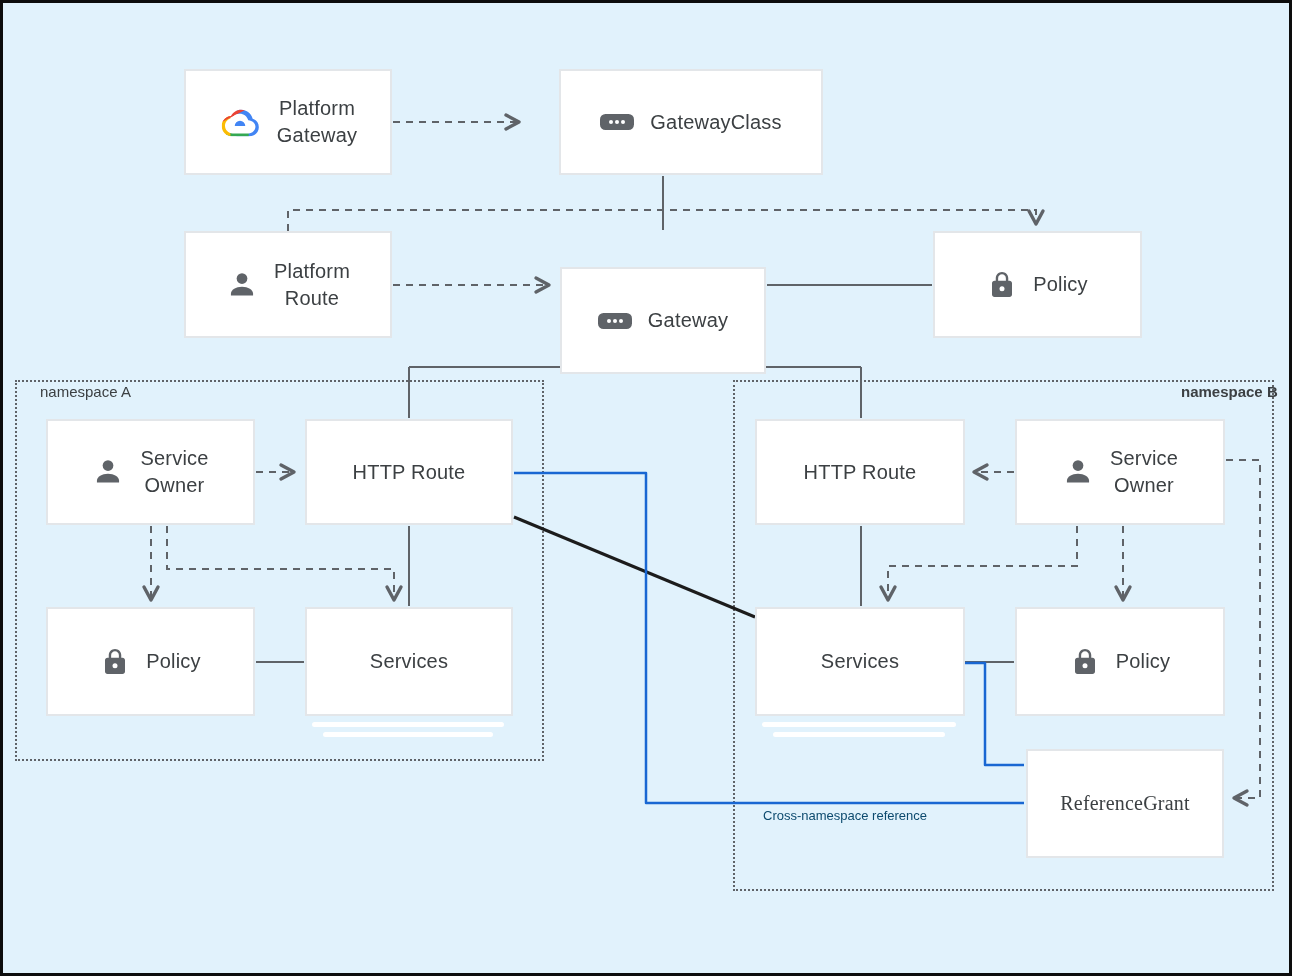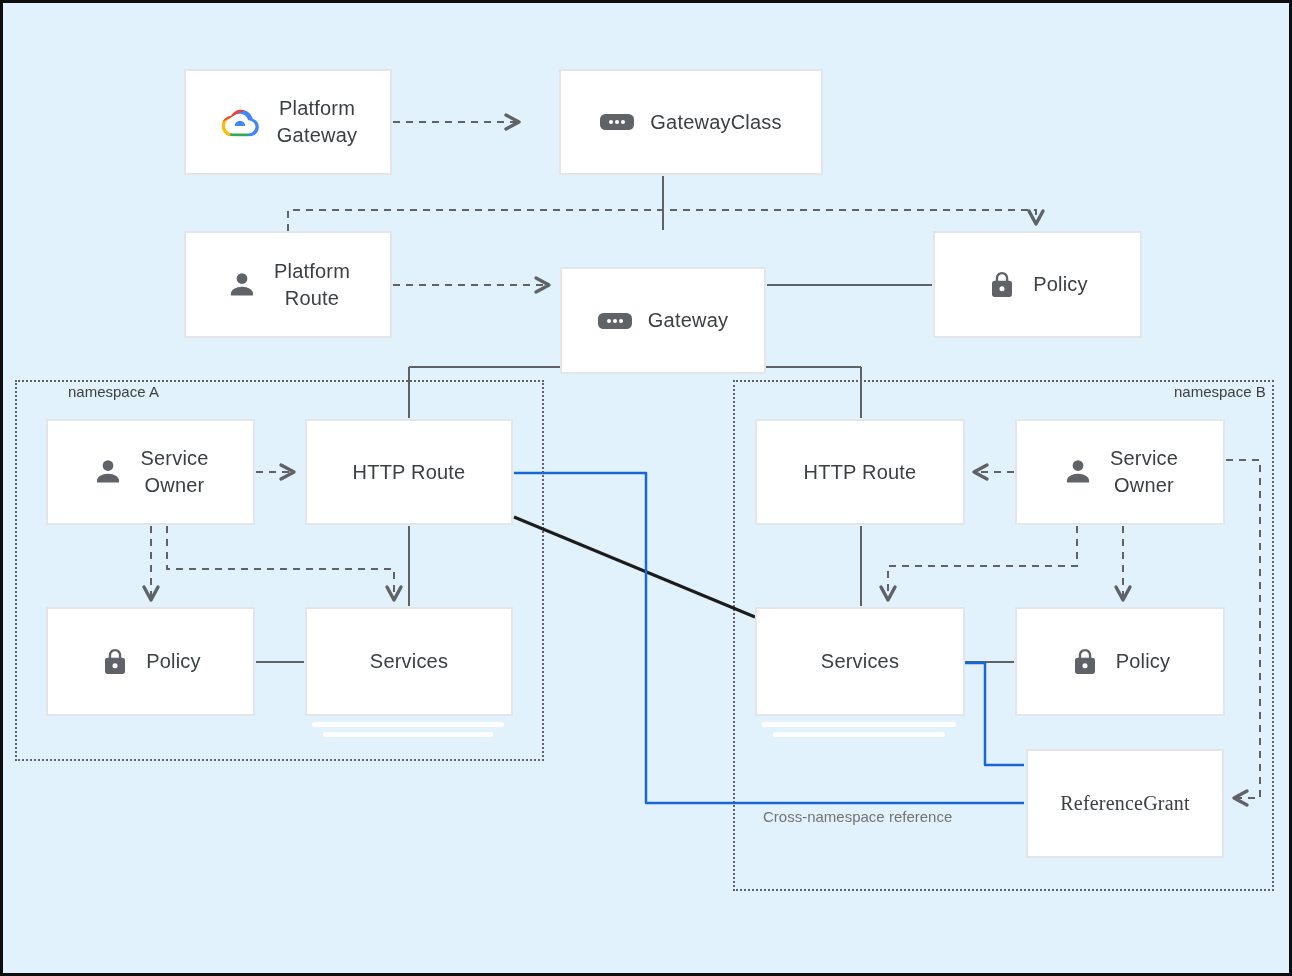--- a/index.html
+++ b/index.html
@@ -17,21 +17,20 @@
     border:2px dotted #5F6368;
     box-sizing:border-box;
     z-index:1;
   }
   .ns-label{
     position:absolute;
     font-size:15px;
     color:#3C4043;
     z-index:1;
     white-space:nowrap;
-    margin-left:28px;
   }
   #edges{
     position:absolute;left:0;top:0;
     z-index:2;
   }
   .node{
     position:absolute;
     background:#ffffff;
     border:2px solid #E3E6E9;
     box-sizing:border-box;
@@ -56,37 +55,37 @@
   }
   .stackline{
     position:absolute;
     background:#ffffff;
     height:5px;
     border-radius:3px;
     z-index:3;
   }
   .edge-label{
     position:absolute;
-    font-size:15px;
-    color:#737373;
+    font-size:13px;
+    color:#0c4a6e;
     z-index:4;
     white-space:nowrap;
   }
   .icon{display:block;}
 </style>
 </head>
 <body>
 
 <div id="canvas">
 
   <div class="ns-rect" style="left:12px;top:377px;width:529px;height:381px;"></div>
   <div class="ns-label" style="left:37px;top:380px;">namespace A</div>
 
   <div class="ns-rect" style="left:730px;top:377px;width:541px;height:511px;"></div>
-  <div class="ns-label" style="left:1143px;top:380px;">namespace B</div>
+  <div class="ns-label" style="left:1178px;top:380px;font-weight:bold;">namespace B</div>
 
   <svg id="edges" width="1286" height="970" viewBox="0 0 1286 970">
     <defs>
       <marker id="arr" viewBox="0 0 10 10" refX="8" refY="5" markerWidth="10" markerHeight="10" orient="auto">
         <path d="M1.5,1.5 L8,5 L1.5,8.5" fill="none" stroke="#5F6368" stroke-width="1.7" stroke-linecap="round" stroke-linejoin="round"></path>
       </marker>
     </defs>
 
     <g stroke="#5F6368" stroke-width="2" fill="none">
       <path d="M660,173 V227"></path>

